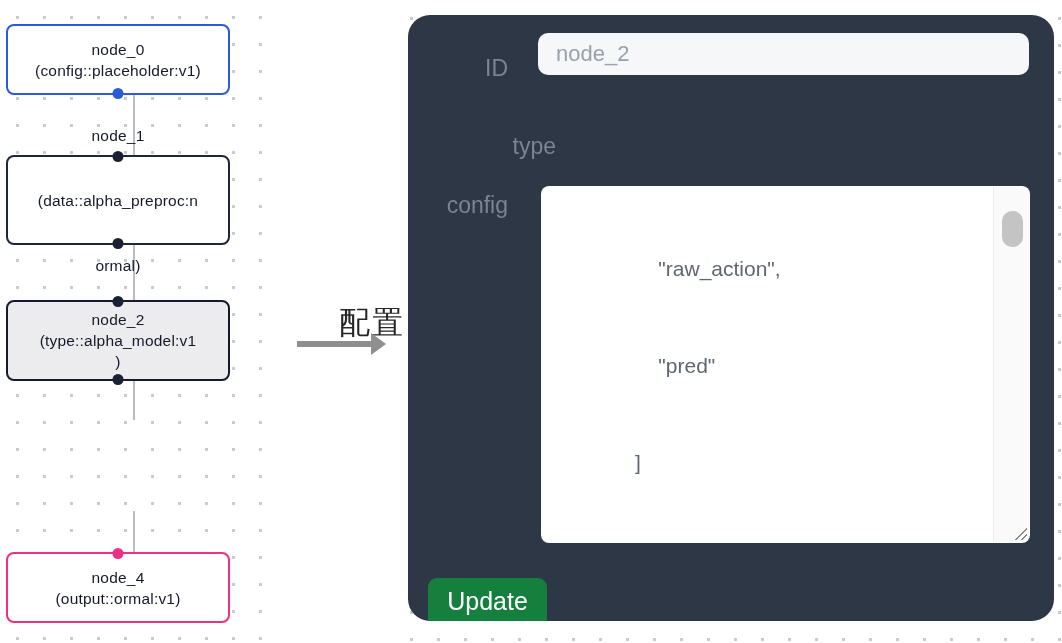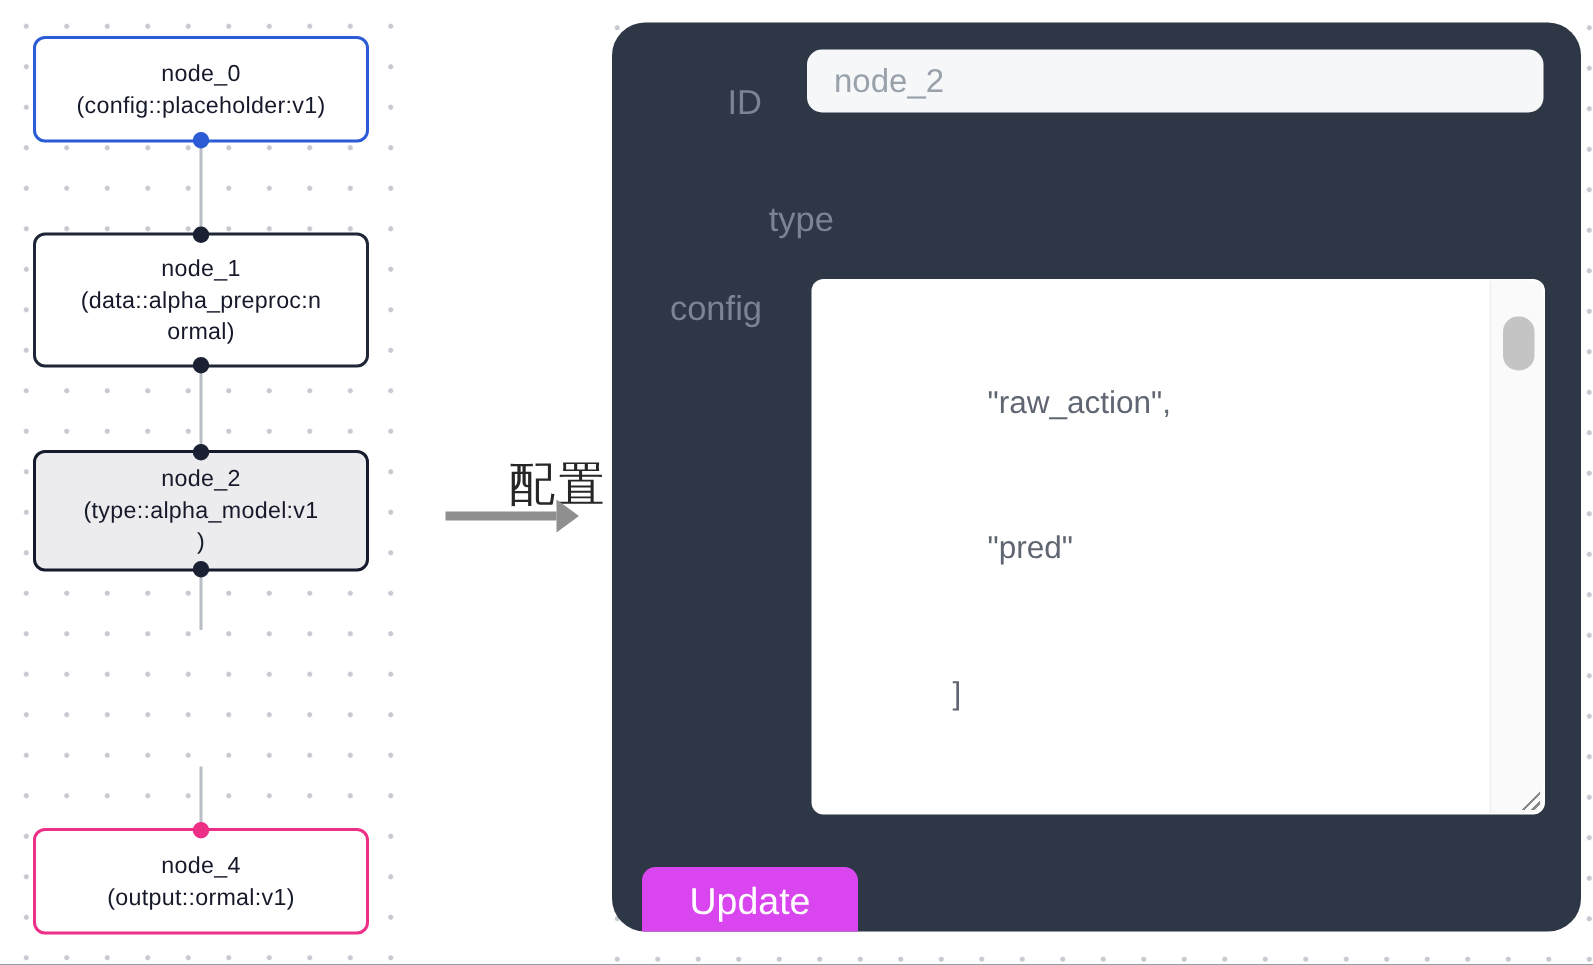--- a/index.html
+++ b/index.html
@@ -18,21 +18,21 @@
   }
   .canvas.left  { left: 0;   width: 272px; background-position: 4px 4px; }
   .canvas.right { left: 388px; width: 674px; background-position: 10px 5px; }
 
   
   .edge {
     position: absolute; left: 133px; width: 2px;
     background: #b9bdc6;
   }
   .node {
-    position: absolute; left: 22px; width: 224px;
+    position: absolute; left: 6px; width: 224px;
     background: #ffffff;
     border: 2px solid #1e2638;
     border-radius: 8px;
     display: flex; flex-direction: column;
     align-items: center; justify-content: center;
     text-align: center;
     font-size: 15.5px; line-height: 21px; color: #16192a;
     letter-spacing: .2px;
   }
   .node.blue     { border-color: #2b5cd6; }
@@ -110,22 +110,22 @@
   }
   .resize-handle {
     position: absolute; right: 3px; bottom: 3px;
     width: 14px; height: 14px;
     background: repeating-linear-gradient(-45deg,
       transparent, transparent 3px, #8a8a8a 3px, #8a8a8a 4.5px);
     clip-path: polygon(100% 0, 100% 100%, 0 100%);
   }
   .update-btn {
     position: absolute; left: 20px; top: 563px;
-    width: 144px; height: 46px;
-    background: #d946ef; border: none;
+    width: 119px; height: 46px;
+    background: #15803d; border: none;
     border-radius: 9px 9px 0 0;
     color: #ffffff; font-size: 25px; font-weight: 500;
     font-family: "Liberation Sans", sans-serif;
     cursor: pointer;
   }
 </style>
 </head>
 <body>
 
 <div class="canvas left">
@@ -134,21 +134,21 @@
   <div class="edge" style="top:245px; height:55px;"></div>
   <div class="edge" style="top:381px; height:39px;"></div>
   <div class="edge" style="top:511px; height:41px;"></div>
 
   <div class="node blue" style="top:24px; height:71px;">
     <div>node_0</div>
     <div>(config::placeholder:v1)</div>
     <span class="handle bottom blue"></span>
   </div>
 
-  <div class="node" style="top:155px; height:90px;">
+  <div class="node" style="top:155px; height:90px;gap:44px;">
     <div>node_1</div>
     <div>(data::alpha_preproc:n</div>
     <div>ormal)</div>
     <span class="handle top"></span>
     <span class="handle bottom"></span>
   </div>
 
   <div class="node selected" style="top:300px; height:81px;">
     <div>node_2</div>
     <div>(type::alpha_model:v1</div>

